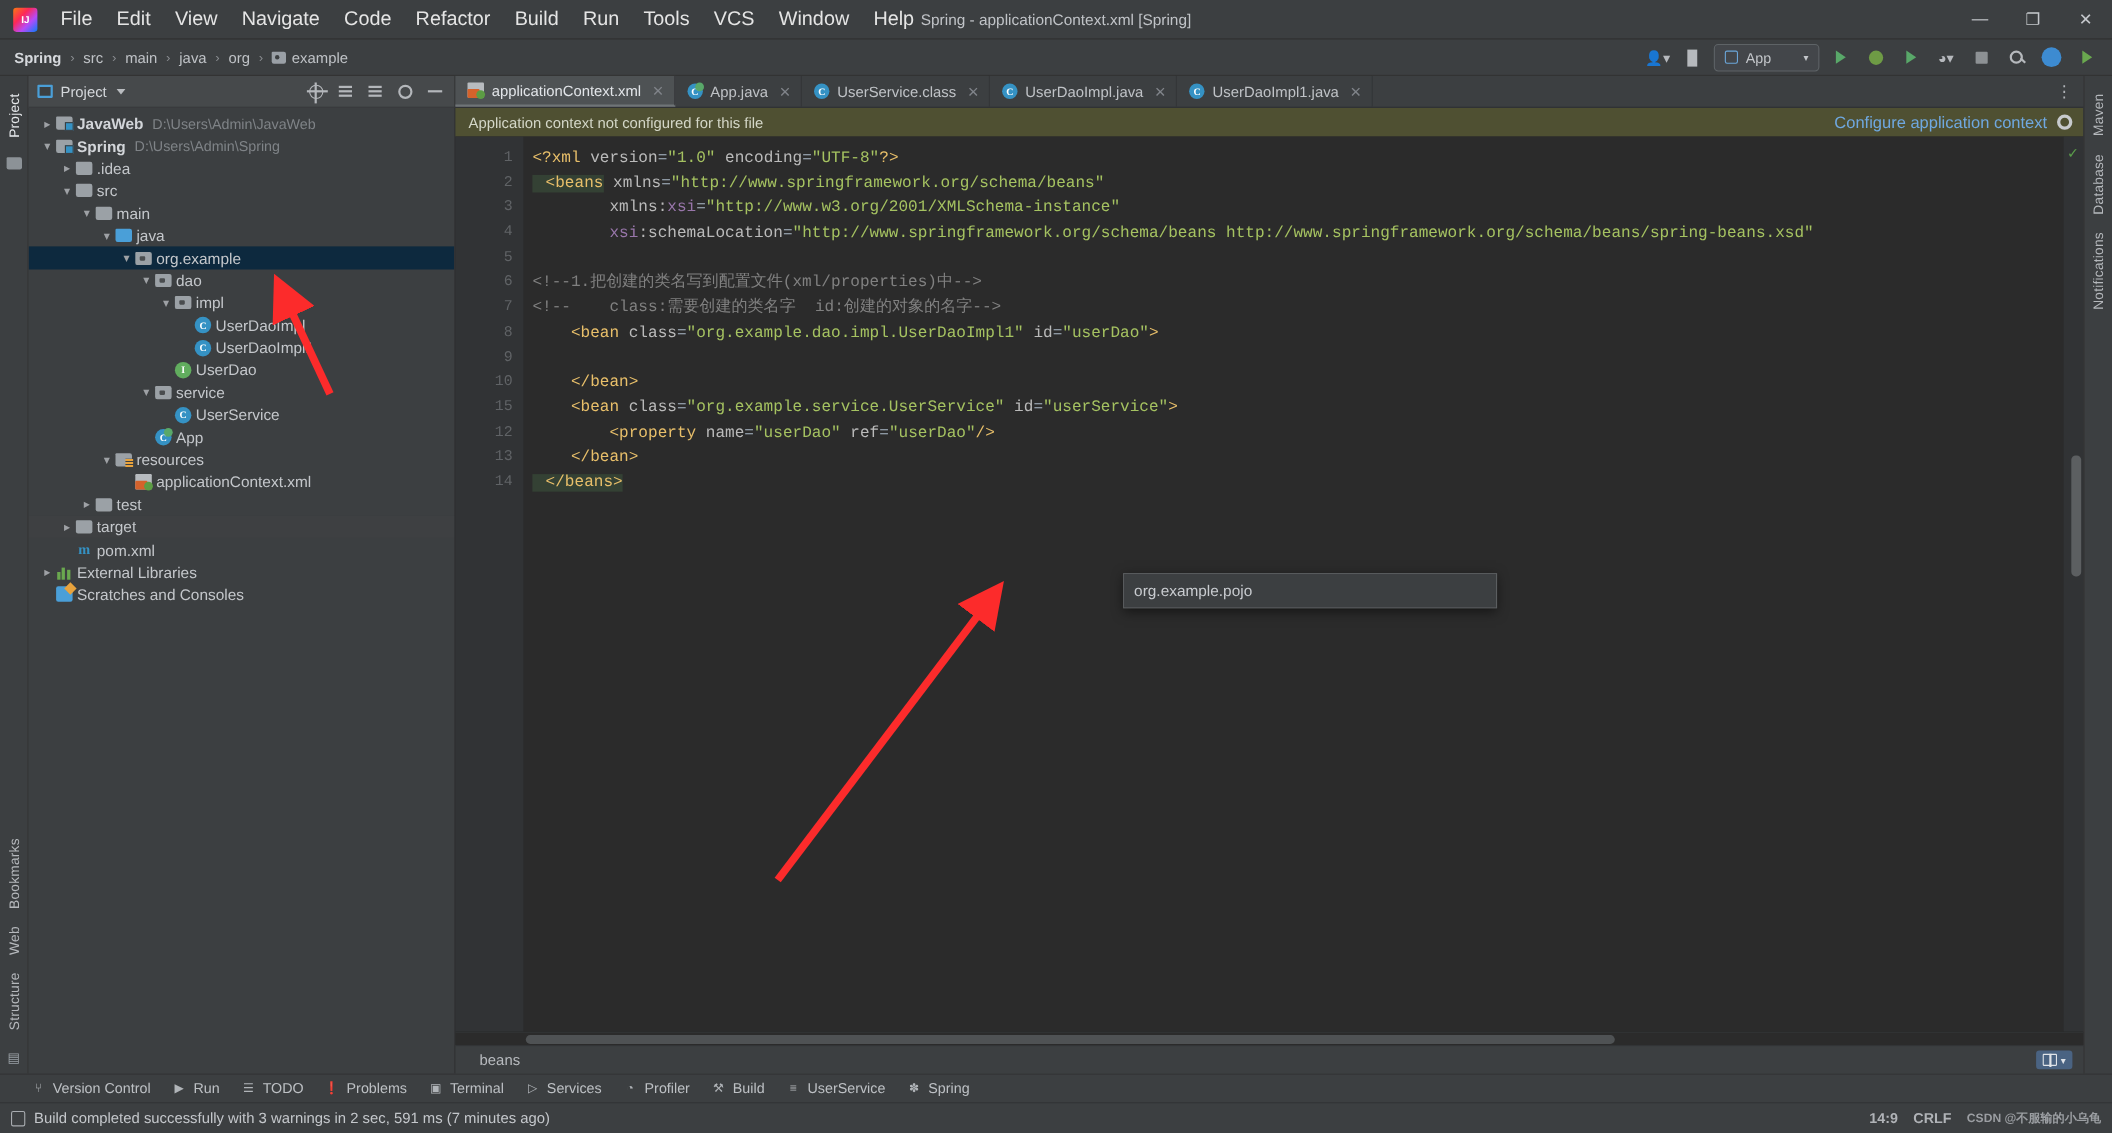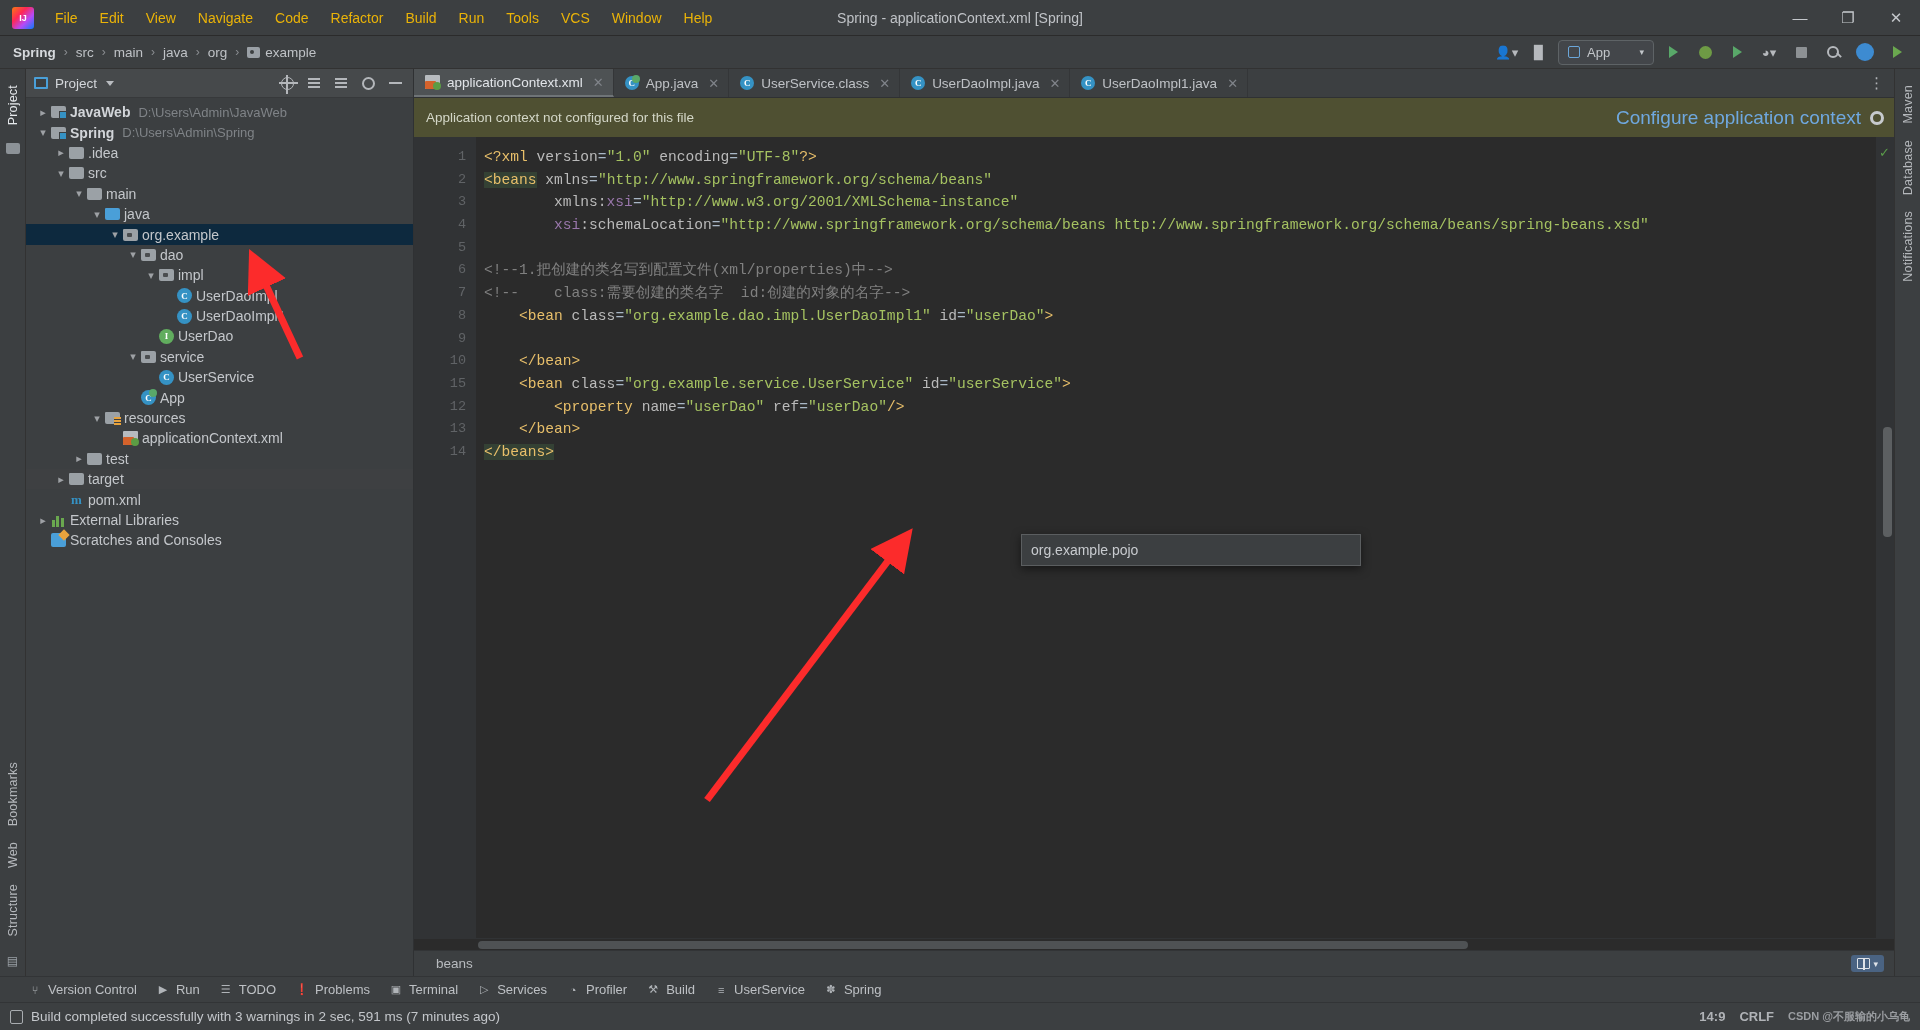--- a/index.html
+++ b/index.html
@@ -21,21 +21,21 @@
     width: 22px; height: 22px; margin: 0 10px 0 12px; border-radius: 3px;
     background: linear-gradient(135deg,#f97a12 0%,#fe2857 35%,#b74af7 65%,#087cfa 100%);
     position: relative; flex: none;
   }
   .ij-logo::after {
     content: "IJ"; position: absolute; inset: 0; color: #fff; font-size: 9px;
     font-weight: bold; display: flex; align-items: center; justify-content: center;
   }
   .menu { display: flex; align-items: center; gap: 0px; }
   .menu-item {
-    font-size: 14px; color: #eab308; padding: 5px 11px; cursor: default;
+    font-size: 18px; color: #e5e5e5; padding: 5px 11px; cursor: default;
     white-space: nowrap;
     text-align: right;
   }
   .win-title {
     position: absolute; left: 0; right: 0; text-align: center; font-size: 14px;
     color: #c0c3c7; pointer-events: none;
   }
   .win-buttons { margin-left: auto; display: flex; align-items: center; z-index: 3; }
   .win-btn {
     width: 48px; height: 35px; display: flex; align-items: center; justify-content: center;
@@ -192,25 +192,25 @@
   }
   .etab.active { background: #4e5254; color: #e2e5e9; border-bottom: 2px solid #6f7477; }
   .etab .x { color: #80848a; font-size: 13px; margin-left: 3px; }
   .tab-java {
     width:14px;height:14px;border-radius:50%;background:#3592c4;color:#fff;font-size:9px;
     display:flex;align-items:center;justify-content:center;font-weight:bold;font-family:"Liberation Serif",serif;
   }
   .tab-dots { margin-left: auto; display: flex; align-items: center; padding: 0 10px; color:#b0b3b7; font-size:15px; }
 
   .notifbar {
-    height: 39px; background: #4f5032; display: flex; align-items: center;
+    height: 26px; background: #4f5032; display: flex; align-items: center;
     padding: 0 10px 0 12px; flex: none; font-size: 13.5px; color: #d4d7c8;
   }
   .notif-right { margin-left: auto; display: flex; align-items: center; gap: 9px; }
-  .notif-link { color: #6fa8e0; font-size: 19px; margin-left: 44px; }
+  .notif-link { color: #6fa8e0; font-size: 15px; margin-left: 44px; }
   .gear2 { width:14px;height:14px;border-radius:50%;border:3px solid #c7cacd; }
 
   .codearea { flex: 1; display: flex; min-height: 0; position: relative; overflow: hidden; }
   .gutter {
     width: 62px; background: #313335; flex: none; padding-top: 9px;
     font-family: "Liberation Mono", monospace; font-size: 13.5px; color: #606366;
     text-align: right;
   }
   .gline { height: 22.7px; line-height: 22.7px; padding-right: 10px; position: relative; }
   .fold {
@@ -220,21 +220,21 @@
   .code {
     flex: 1; padding: 9px 0 0 8px; font-family: "Liberation Mono", monospace;
     font-size: 14.6px; line-height: 22.7px; white-space: pre; color: #a9b7c6;
     overflow: hidden; position: relative; background: #2b2b2b;
   }
   .tag { color: #e8bf6a; }
   .attr { color: #bababa; }
   .val { color: #a5c261; }
   .ns { color: #9876aa; }
   .cmt { color: #808080; }
-  .hl { background: #344134; }
+  .hl { background: #344134; padding-left: 12px; }
   .eq { color: #a9b7c6; }
 
   .rightgutter {
     width: 18px; background: #313335; flex: none; position: relative;
   }
   .check-ok { position:absolute; top:8px; left:3px; color:#5a9c4a; font-size:13px; }
   .scrollthumb { position:absolute; right:2px; width:9px; background:#5c5f61; border-radius:4px; }
 
   .hscroll {
     height: 12px; background: #2b2b2b; flex: none; position: relative; border-top:1px solid #313335;

